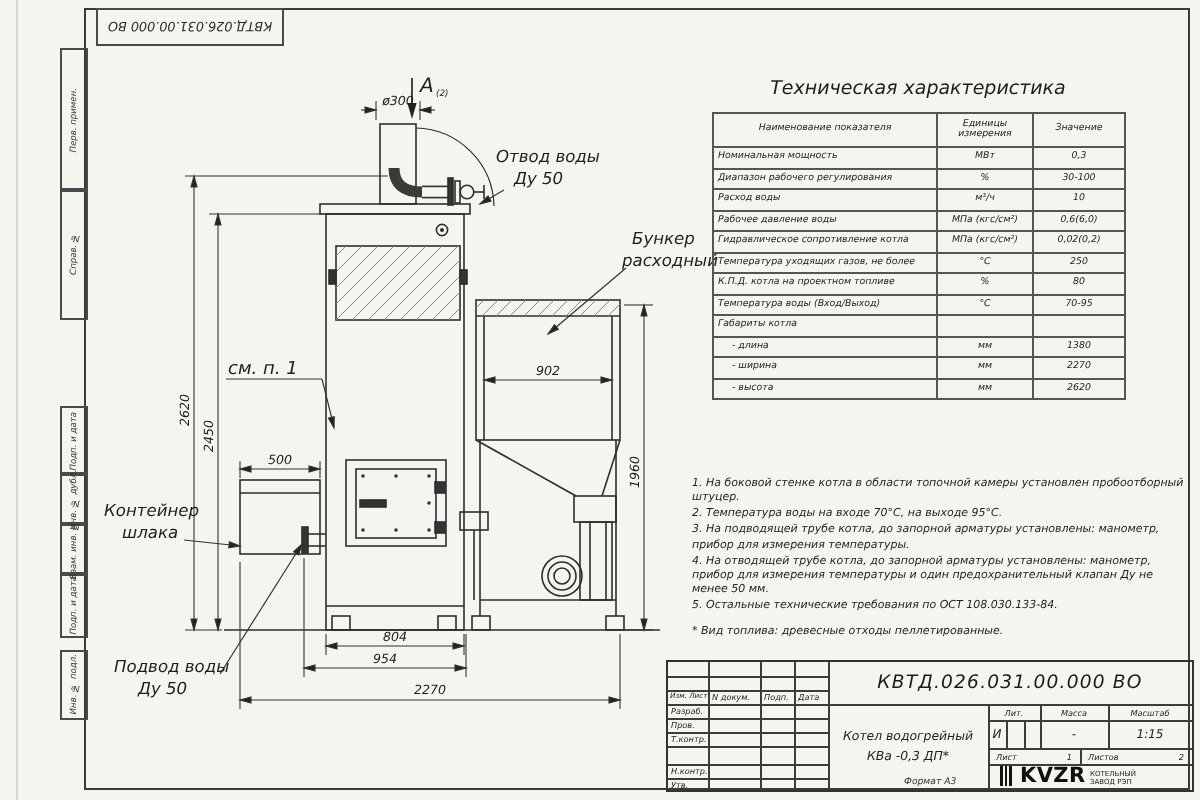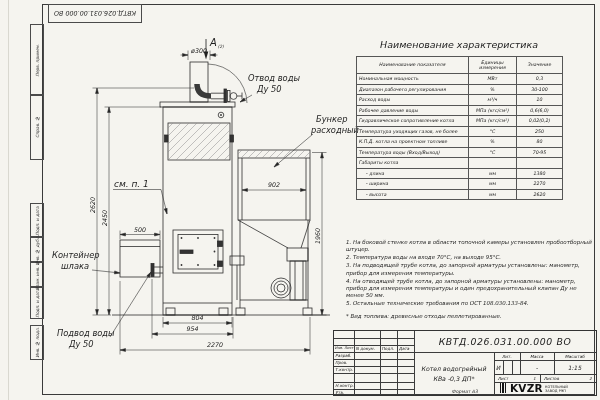--- a/index.html
+++ b/index.html
@@ -291,21 +291,21 @@
     <text class="lbl" x="257" y="92">Ду 50</text>
     <text class="lbl" x="316" y="122">Бункер</text>
     <text class="lbl" x="311" y="133">расходный</text>
     <text class="lbl" x="114" y="187" style="font-size:9px;">см. п. 1</text>
     <text class="lbl" x="52" y="258">Контейнер</text>
     <text class="lbl" x="61" y="269">шлака</text>
     <text class="lbl" x="57" y="336">Подвод воды</text>
     <text class="lbl" x="69" y="347">Ду 50</text>
   </svg>
 
-  <div class="spec-title">Наименование характеристика</div>
+  <div class="spec-title">Техническая характеристика</div>
   <table class="spec">
     <colgroup>
         <col style="width:112px">
         <col style="width:48px">
         <col style="width:46px">
       </colgroup>
     <tbody>
         <tr class="hd">
       <td>Наименование показателя</td>
       <td>Единицы измерения</td>

